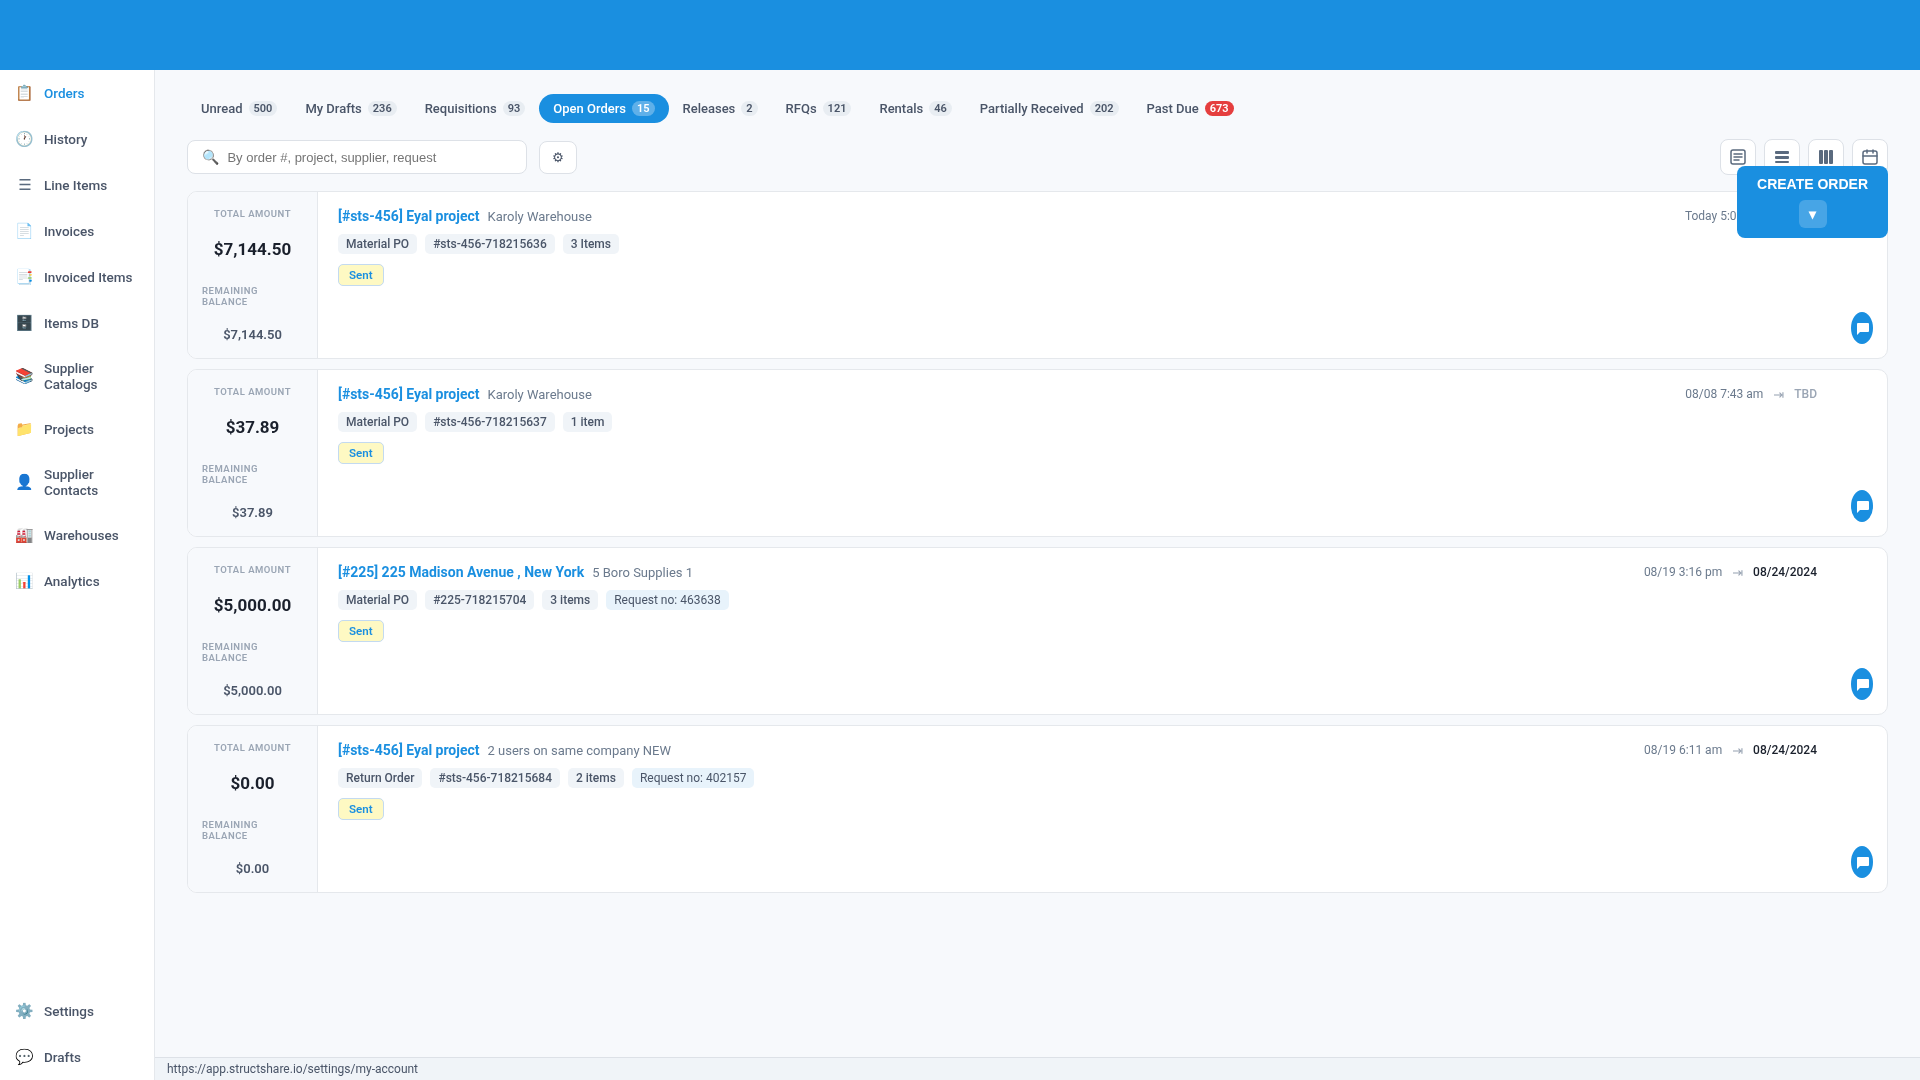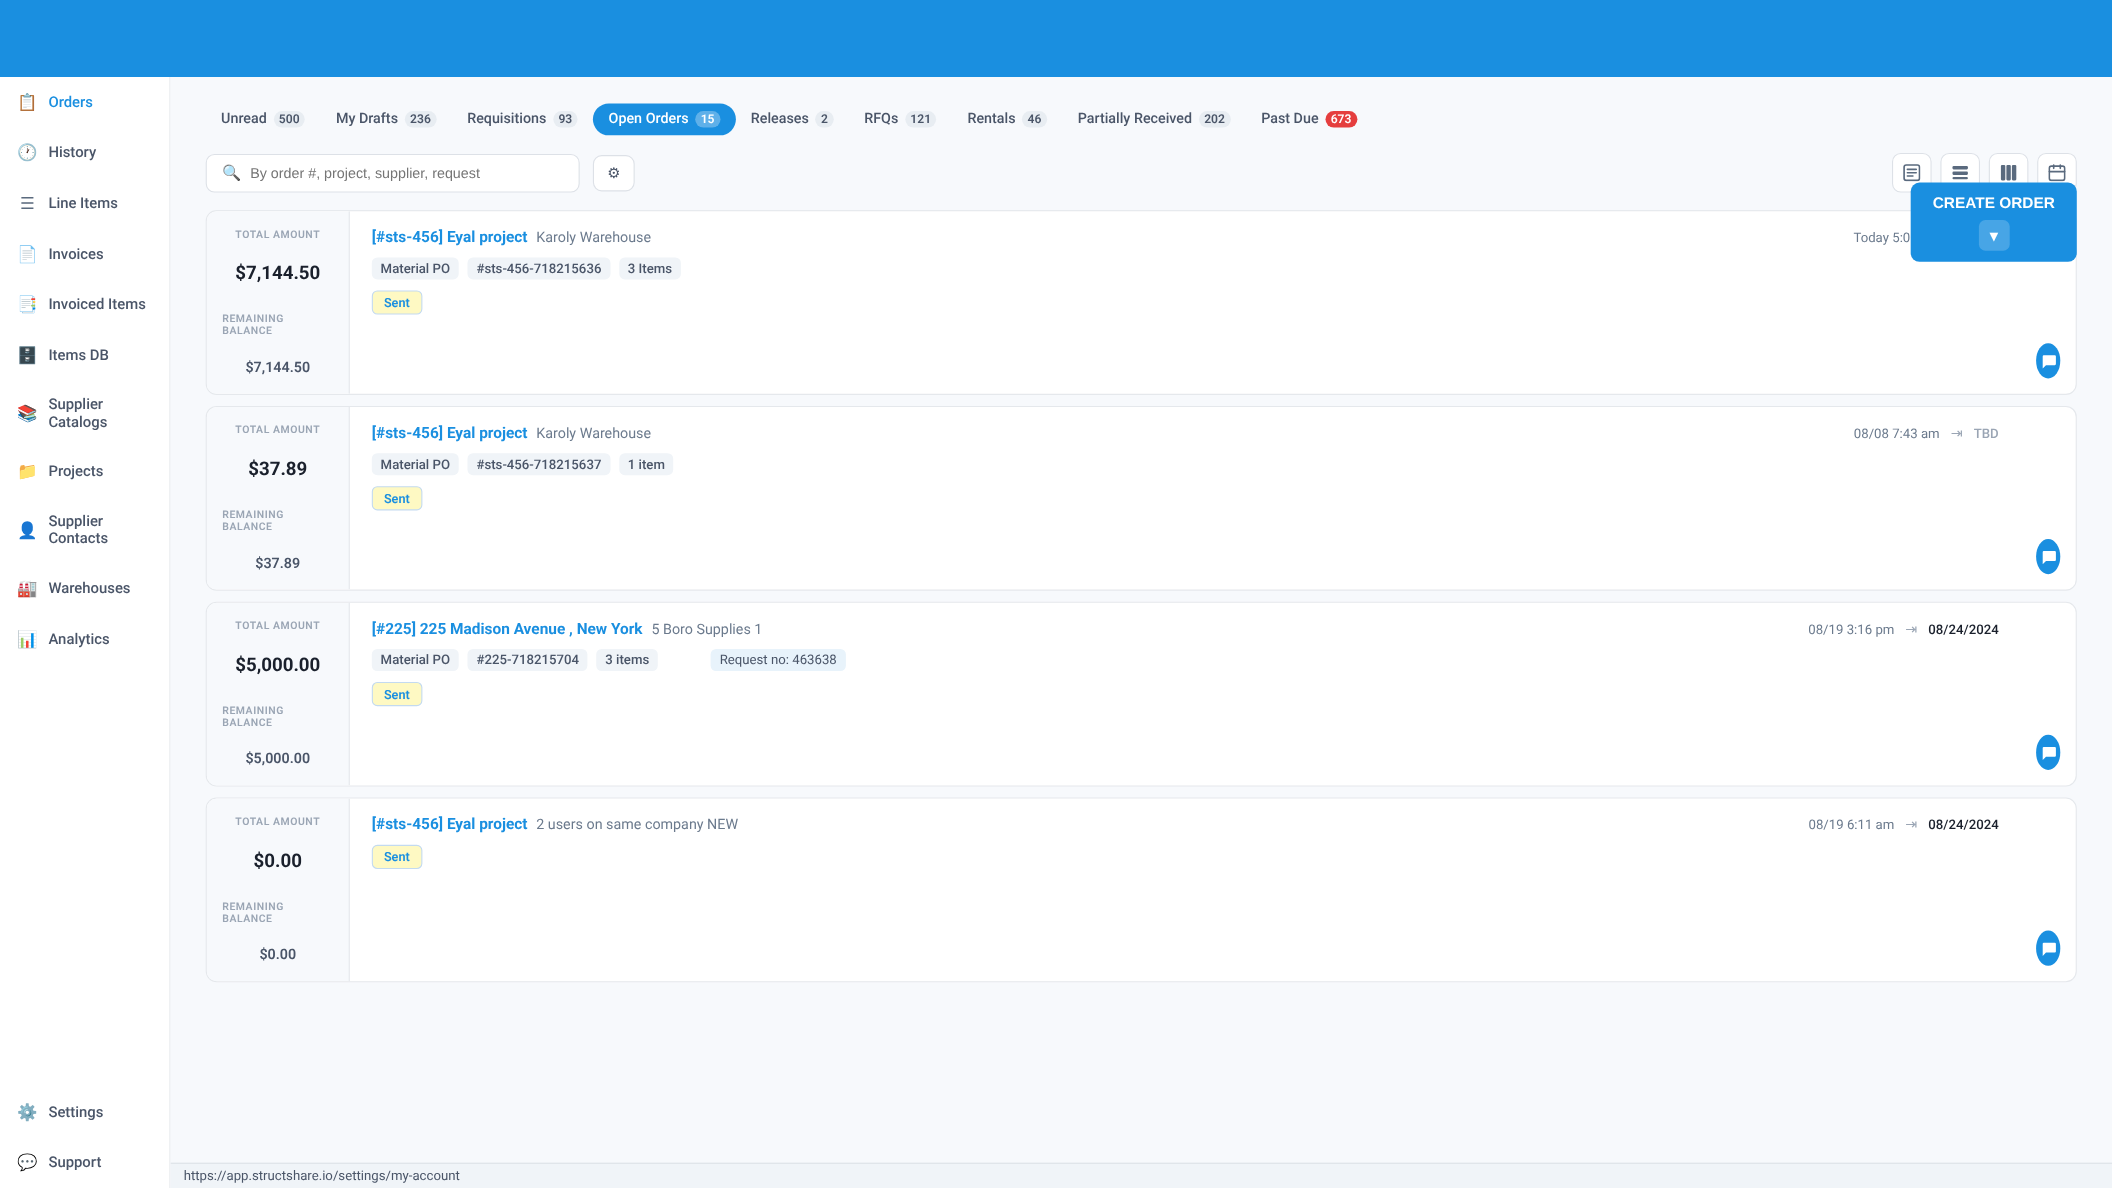--- a/index.html
+++ b/index.html
@@ -352,21 +352,20 @@
       color: #1a8fe0;
       background: #fef9c3;
     }
 
     .request-tag {
       font-size: 12px;
       color: #4a5568;
       background: #e8f3fb;
       border-radius: 5px;
       padding: 3px 8px;
-      margin-left: 40px;
     }
 
     .order-action-btn {
       width: 50px;
       display: flex;
       align-items: flex-end;
       justify-content: flex-end;
       padding: 14px 14px;
       flex-shrink: 0;
     }
@@ -452,21 +451,21 @@
         </div>
       </div>
     <div class="sidebar-spacer"></div>
     <div id="sidebar-bottom-container">
         <div class="sidebar-item">
           <span class="icon">⚙️</span>
           <span>Settings</span>
         </div>
         <div class="sidebar-item">
           <span class="icon">💬</span>
-          <span>Support</span>
+          <span>Drafts</span>
         </div>
       </div>
   </nav>
 
   <div class="main-content">
     <div class="header-area">
       <div class="page-header">
         <div class="tabs-row" id="tabs-container">
             <div class="tab">
               <span>Unread</span>
@@ -675,20 +674,26 @@
         <div class="order-title-group">
           <span class="order-project">[#sts-456] Eyal project</span>
           <span class="order-supplier">2 users on same company NEW</span>
         </div>
         <div class="order-meta-right">
           <span class="order-date">08/19 6:11 am</span>
           <span style="color:#9aa5b4; font-size:13px;">⇥</span>
           <span class="delivery-date">08/24/2024</span>
         </div>
       </div>
+      <div class="order-tags-row">
+        <span class="tag po-type">Return Order</span>
+        <span class="tag">#sts-456-718215684</span>
+        <span class="tag">2 items</span>
+        <span class="request-tag">Request no: 402157</span>
+      </div>
       <div>
         <span class="status-badge">Sent</span>
       </div>
     </div>
     <div class="order-action-btn">
       <div class="chat-btn">
         <svg width="15" height="15" viewBox="0 0 15 15" fill="none">
                 <path d="M2 2h11a1 1 0 011 1v7a1 1 0 01-1 1H5l-3 3V3a1 1 0 011-1z" fill="white"></path>
               </svg>
       </div>

